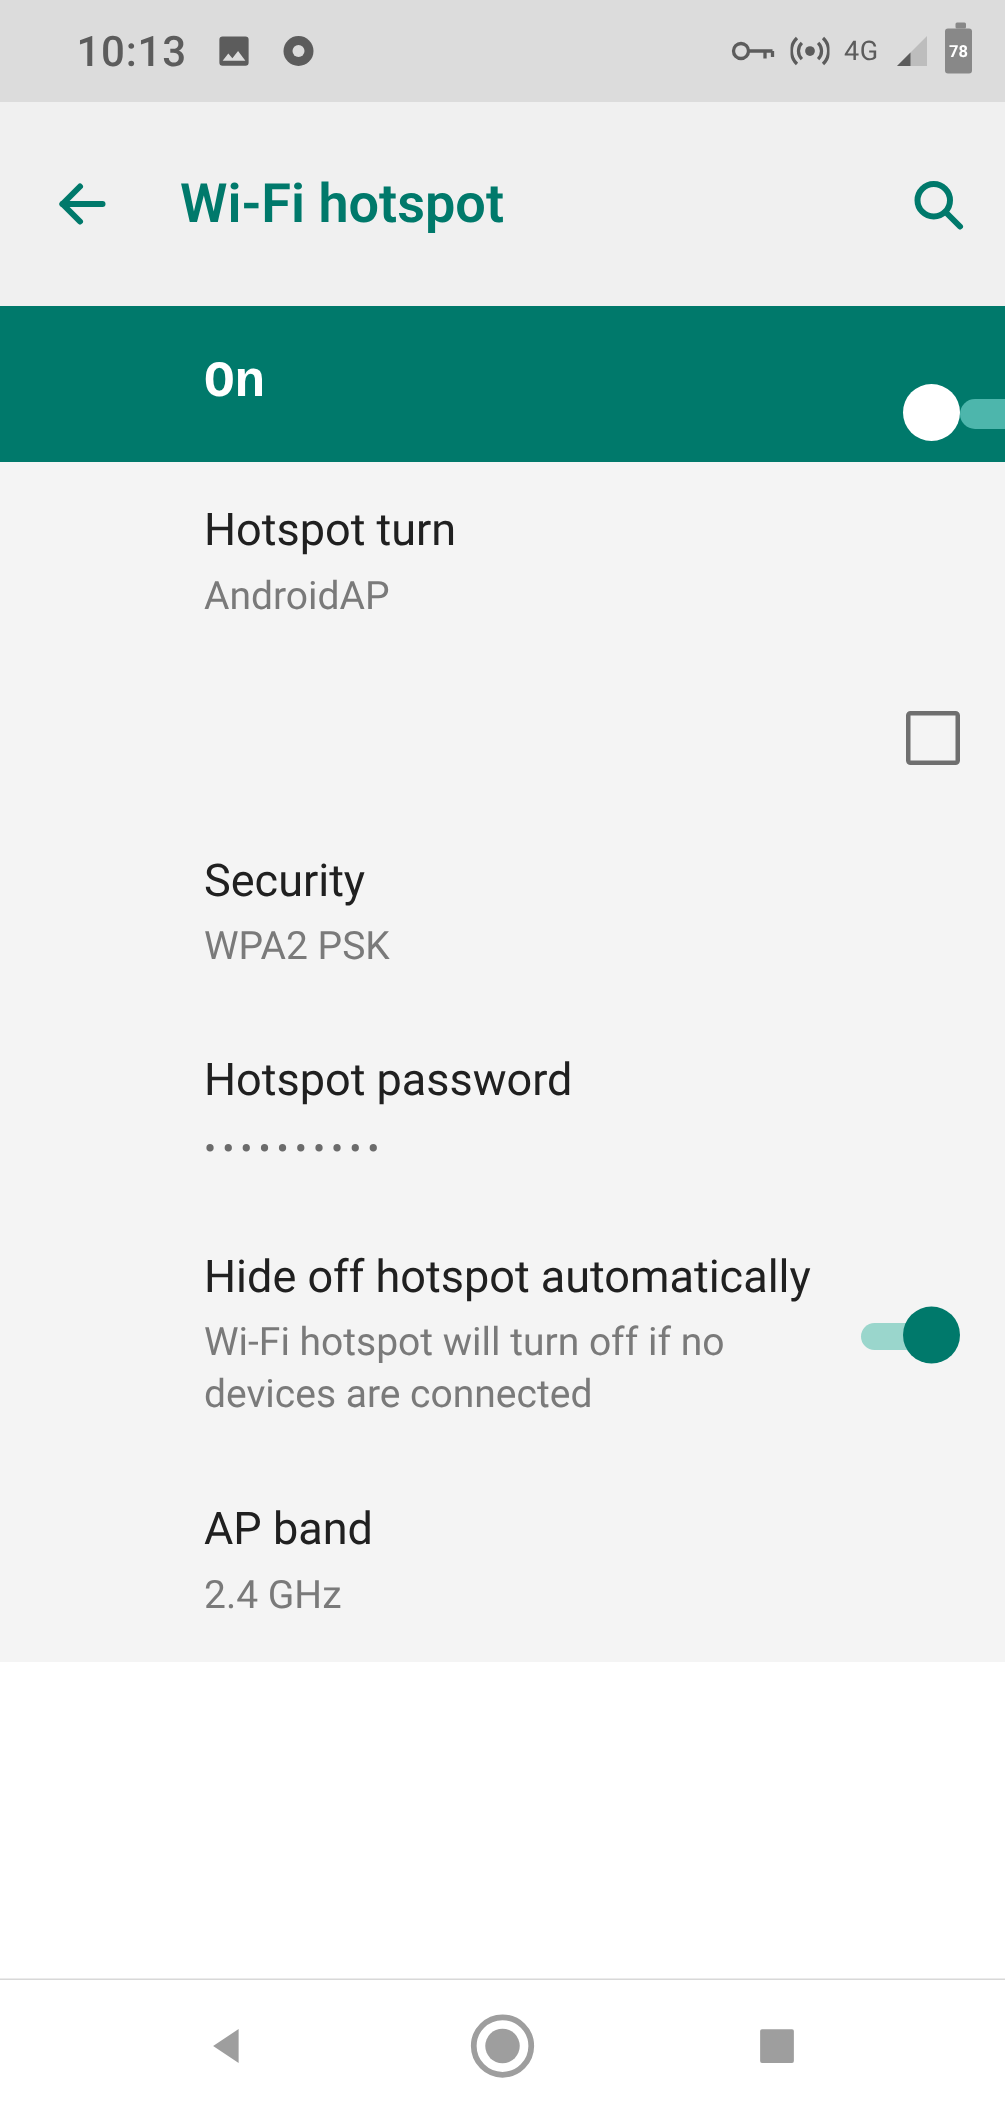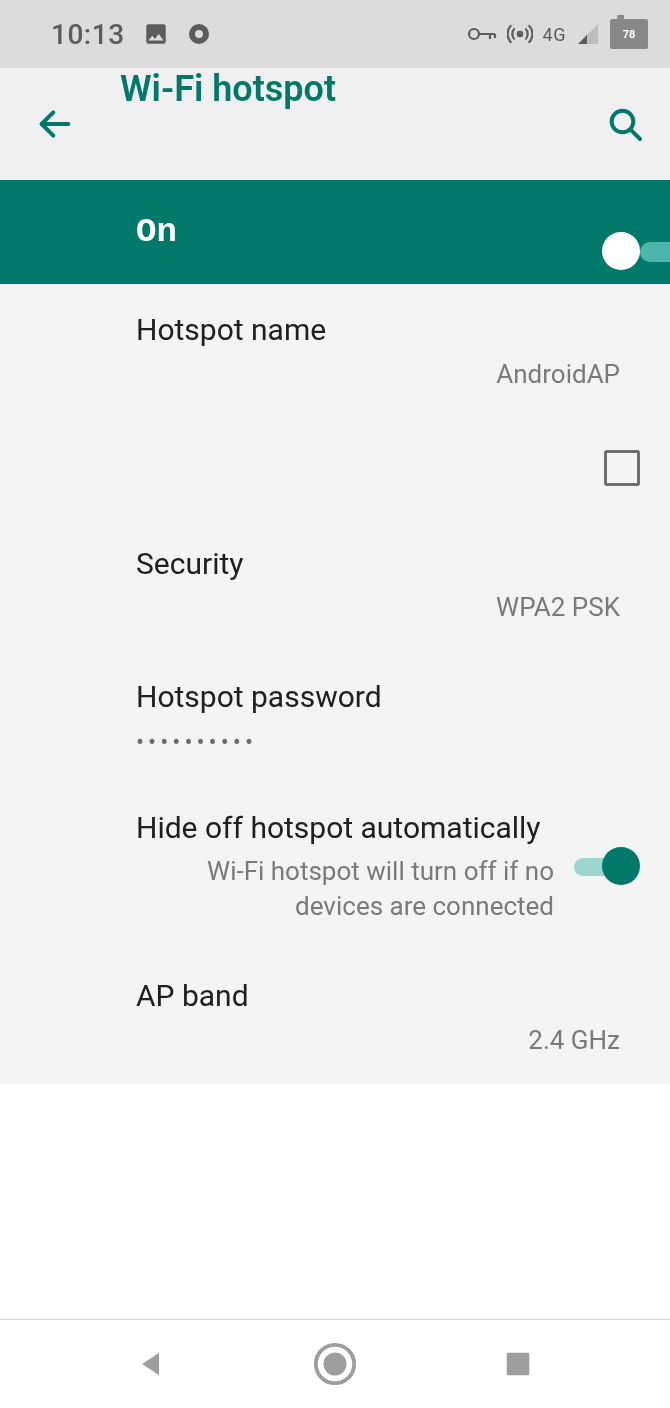--- a/index.html
+++ b/index.html
@@ -20,35 +20,36 @@
     align-items: center;
     padding: 0 22px 0 51px;
     color: #5c5c5c;
   }
   .status-left { display: flex; align-items: center; gap: 18px; }
   .status-time { font-size: 28px; font-weight: 500; letter-spacing: .5px; }
   .status-right { margin-left: auto; display: flex; align-items: center; gap: 10px; }
   .status-icon svg { display: block; }
   .status-4g { font-size: 18px; font-weight: 400; letter-spacing: .5px; }
   .battery-box {
-    position: relative; width: 38px; height: 30px;
+    position: relative; width: 18px; height: 30px;
     background: #888; border-radius: 2px;
     display: flex; align-items: center; justify-content: center;
   }
   .battery-box::before{
     content:""; position:absolute; top:-4px; left:7px; width:7px; height:4px;
     background:#888; border-radius:1px;
   }
   .battery-text{ font-size:11px; color:#fff; font-weight:700; }
 
   
   .app-bar {
-    height: 112px;
+    height: 136px;
     background: #f0f0f0;
     display: flex;
+    align-items: center;
     padding: 0 20px 0 30px;
   }
   .app-bar .back { width: 50px; display:flex; align-items:center; justify-content:center; }
   .app-bar .title {
     margin-left: 40px;
     font-size: 36px;
     font-weight: 600;
     color: #00796b;
   }
   .app-bar .search { margin-left: auto; width:50px; display:flex; align-items:center; justify-content:center; }
@@ -81,21 +82,21 @@
 
   
   .content { background:#f4f4f4; }
   .row {
     display:flex; align-items:center;
     padding: 26px 30px 26px 136px;
     min-height: 100px;
   }
   .row .text { flex:1; padding-right:20px; }
   .row .title-text { font-size: 30px; color:#202020; line-height:1.35; }
-  .row .sub-text   { font-size: 26px; color:#7a7a7a; margin-top:6px; line-height:1.35;text-align:right; }
+  .row .sub-text   { font-size: 26px; color:#7a7a7a; margin-top:6px; line-height:1.35; }
   .row .control { margin-left:auto; display:flex; align-items:center; }
 
   .pw-dots { letter-spacing: 4px; font-size: 24px; color:#6b6b6b; margin-top:10px; }
 
   
   .checkbox {
     width: 36px; height: 36px;
     border: 3px solid #6f6f6f;
     border-radius: 3px;
   }
@@ -189,21 +190,21 @@
     <span class="mswitch">
       <span class="track"></span><span class="thumb"></span>
     </span>
   </span>
 </div>
 
 <div class="content">
 
   <div class="row">
     <div class="text">
-      <div class="title-text">Hotspot name</div>
+      <div class="title-text">Hotspot turn</div>
       <div class="sub-text">AndroidAP</div>
     </div>
   </div>
 
   <div class="row">
     <div class="control">
       <div class="checkbox"></div>
     </div>
   </div>
 

